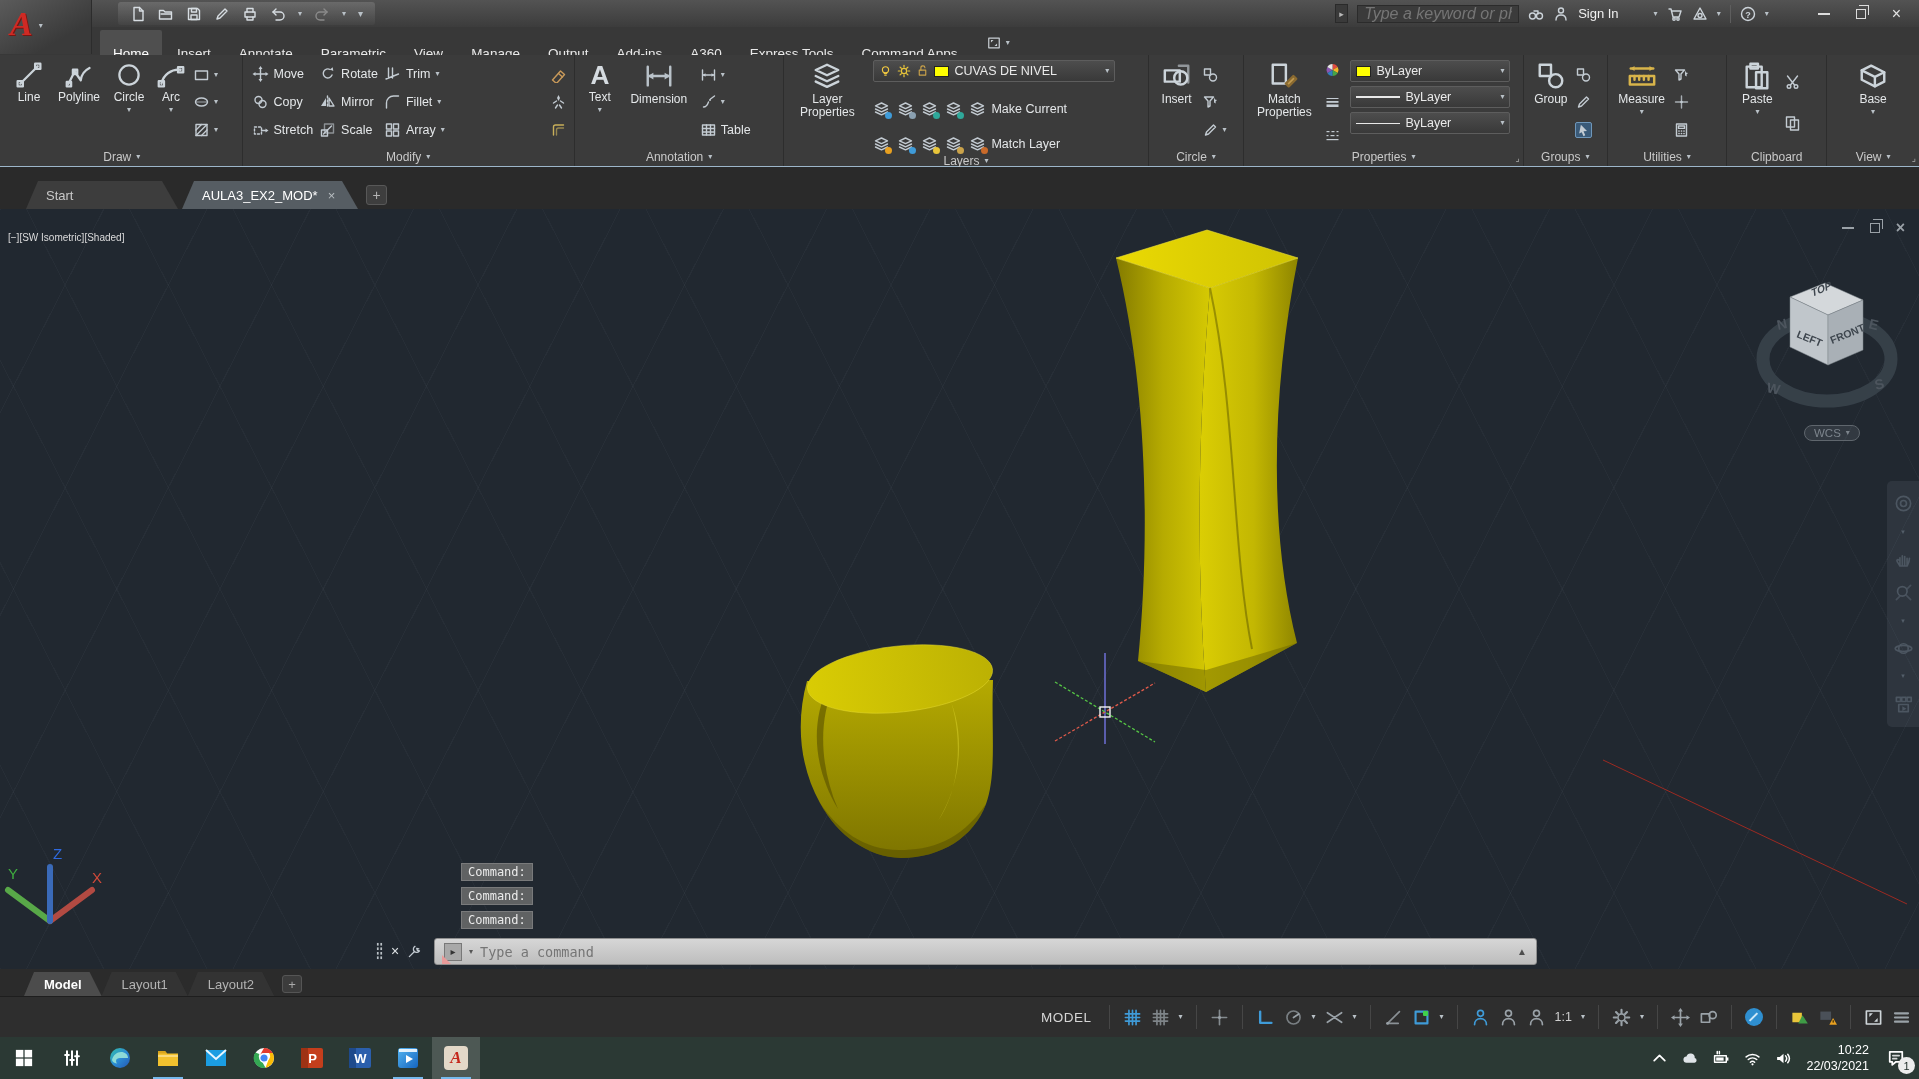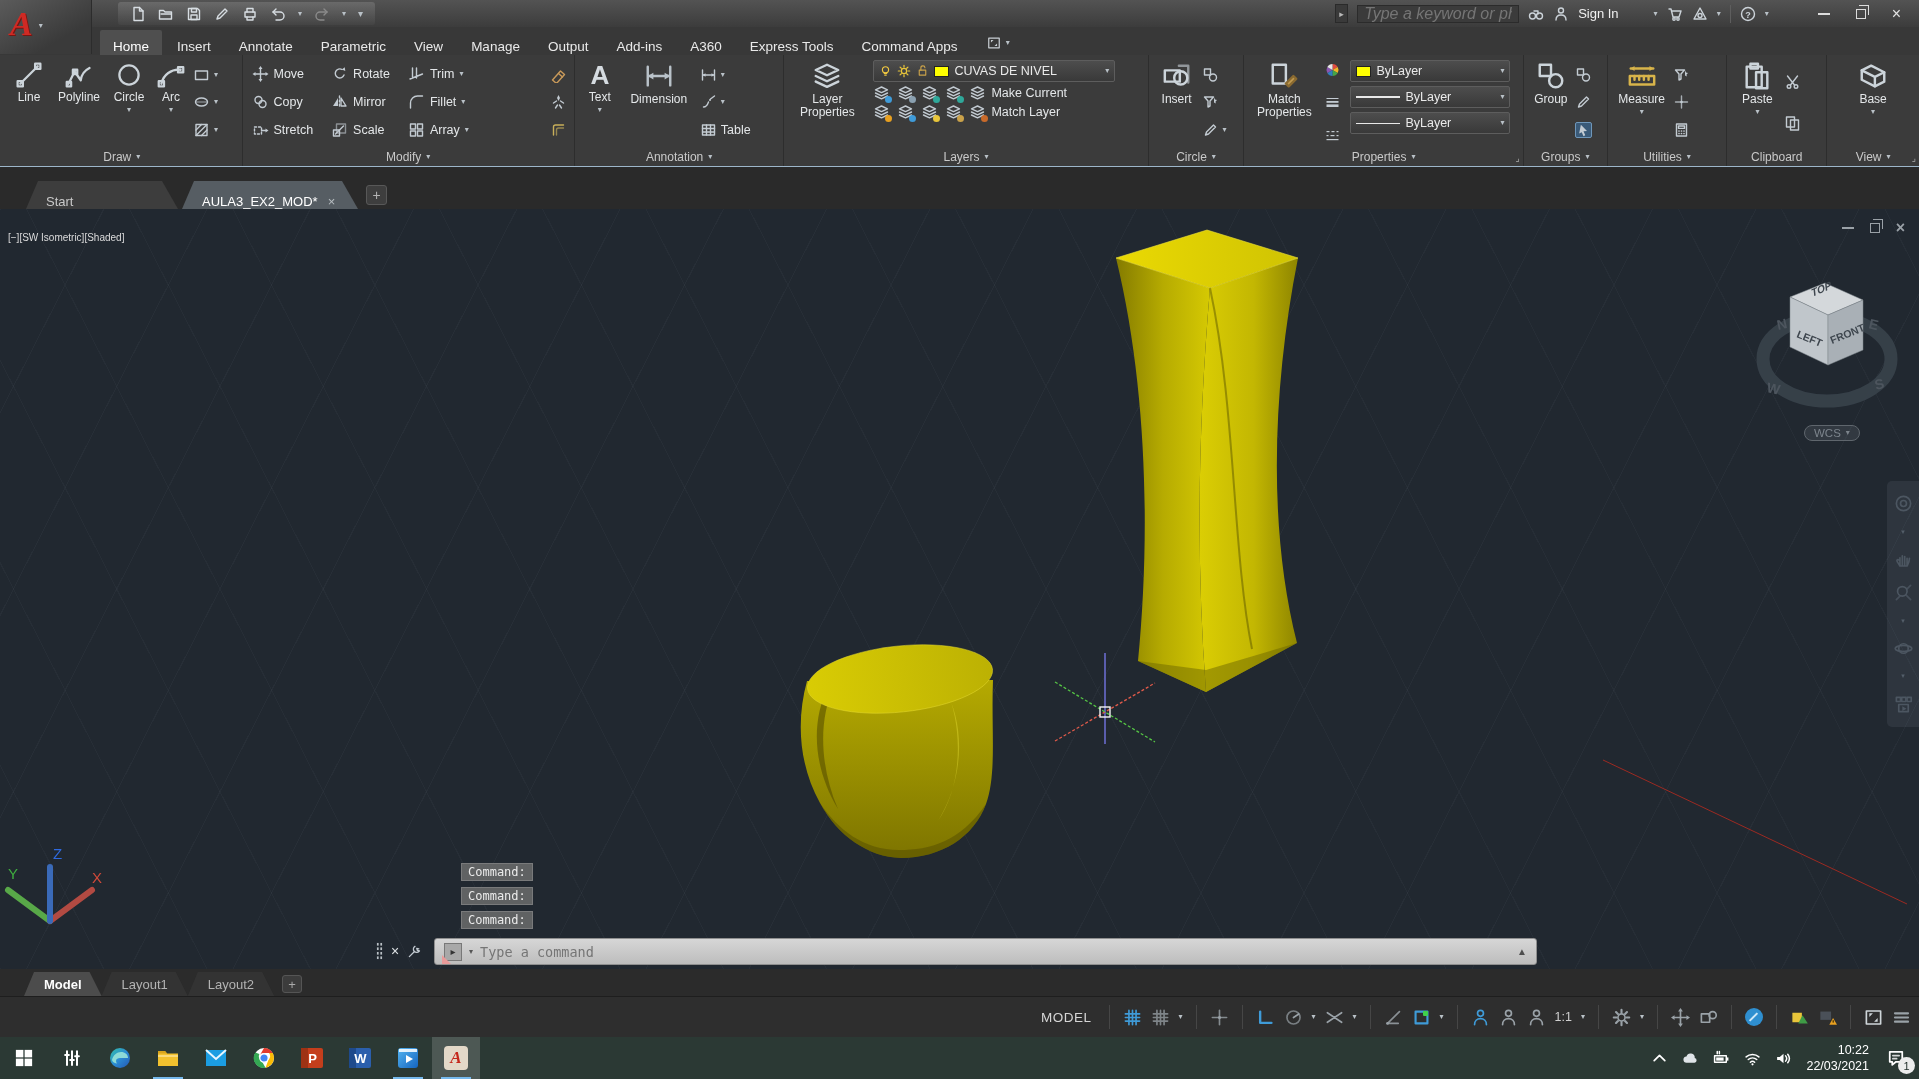--- a/index.html
+++ b/index.html
@@ -23,49 +23,49 @@
   .tb-right .ic{width:16px;height:16px;color:#ccd3d9}
   .signin{font-size:13px;color:#f0f0f0}
   .tbsep{width:1px;height:18px;background:#5e5e5e}
   .winbtns{display:flex;align-items:center;gap:26px;margin-left:40px;padding-right:8px;color:#e8e8e8}
   .wb-min{width:12px;height:2px;background:#dcdcdc}
   .wb-restore{position:relative;width:10px;height:10px;border:1.5px solid #dcdcdc}
   .wb-restore:before{content:"";position:absolute;left:2px;top:-5px;width:9px;height:9px;border:1.5px solid #dcdcdc;border-left:0;border-bottom:0}
   .wb-close{font-size:16px;line-height:14px;color:#e4e4e4}
   
   .ribbontabs{position:absolute;left:0;top:27px;width:100%;height:28px;background:#383838;display:flex;align-items:flex-end;padding-left:100px;gap:2px}
-  .rtab{height:25px;line-height:25px;padding:4px 13px;font-size:13.5px;color:#e9e9e9}
+  .rtab{height:25px;line-height:25px;padding:11px 13px;font-size:13.5px;color:#e9e9e9}
   .rtab.active{background:#4f4f4f;color:#fff;border-radius:2px 2px 0 0}
   .rtab-extra{display:flex;align-items:center;gap:5px;margin-left:14px;margin-bottom:5px;color:#c8ced3}
   .rtab-extra .ic{width:15px;height:15px}
   
   .ribbon{position:absolute;left:0;top:55px;width:100%;height:112px;background:#3b3b3b;border-bottom:1px solid #9db6ca;display:flex}
   .rpanel{position:relative;display:flex;flex-direction:column;border-right:1px solid #2d2d2d}
   .rpanel-content{flex:1;display:flex;padding:3px 5px 0}
   .rpanel-label{height:19px;display:flex;align-items:center;justify-content:center;gap:5px;font-size:12px;color:#c9c9c9}
   .launcher{position:absolute;right:3px;bottom:3px;font-size:9px;color:#b0b0b0}
   .bigbtn{display:flex;flex-direction:column;align-items:center;padding-top:3px;gap:2px;color:#e4e7e9;font-size:12px;text-align:center;line-height:13px}
   .bigbtn .bic{width:30px;height:30px;color:#ccd4da}
   .bic{display:inline-flex}.bic svg{width:100%;height:100%;stroke:currentColor;fill:none;stroke-width:1.3;stroke-linecap:round;stroke-linejoin:round}
   .smallcol{display:flex;flex-direction:column;justify-content:space-around;padding:3px 2px}
   .srow{display:flex;align-items:center;gap:4px;color:#e3e6e8;font-size:12.5px}
   .mini{position:relative;width:17px;height:16px;color:#c3cbd2}
   .mini svg{width:100%;height:100%;stroke:currentColor;fill:none;stroke-width:1.4;stroke-linecap:round;stroke-linejoin:round}
   .mini .dot{position:absolute;right:-2px;bottom:-2px;width:7px;height:7px;border-radius:50%}
-  .modgrid{display:grid;grid-template-columns:auto auto auto;grid-auto-rows:28px;column-gap:18px;align-items:center;padding:2px 4px}
+  .modgrid{display:grid;grid-template-columns:auto auto auto;grid-auto-rows:28px;column-gap:6px;align-items:center;padding:2px 4px}
   .mbtn{display:flex;align-items:center;gap:5px;font-size:12.5px;color:#e4e7e9;white-space:nowrap}
   .combo{height:22px;display:flex;align-items:center;gap:5px;background:linear-gradient(#4d4d4d,#393939);border:1px solid #5d5d5d;border-radius:2px;padding:0 5px;font-size:12.5px;color:#eaeaea;white-space:nowrap}
   .combo .caret{margin-left:auto}
   .swatch-y{width:15px;height:11px;background:#ffff00;border:1px solid #222}
   .lineSample{width:52px;height:2px;background:#e8e8e8}
-  .lay-right{display:flex;flex-direction:column;gap:3px;padding:2px 4px}
+  .lay-right{display:flex;flex-direction:column;gap:19px;padding:2px 4px}
   .lrow{display:flex;align-items:center;gap:7px;font-size:12.5px;color:#e4e7e9}
   
   .filetabs{position:absolute;left:0;top:167px;width:100%;height:42px;background:#2a2a2a}
-  .ftab{position:absolute;bottom:0;height:28px;display:flex;align-items:flex-end;font-size:13px;color:#c9c9c9;padding:0 24px 0 20px;clip-path:polygon(12px 0,calc(100% - 16px) 0,100% 100%,0 100%)}
+  .ftab{position:absolute;bottom:0;height:28px;display:flex;align-items:center;font-size:13px;color:#c9c9c9;padding:0 24px 0 20px;clip-path:polygon(12px 0,calc(100% - 16px) 0,100% 100%,0 100%)}
   .ftab.start{left:26px;width:152px;background:#3d3d3d}
   .ftab.doc{left:182px;width:176px;background:#565d63;color:#fff;gap:10px}
   .ftab .x{font-size:13px;color:#b7bdc1}
   .ftab-plus{position:absolute;bottom:4px;left:366px;width:21px;height:20px;background:#3e3e3e;border:1px solid #585858;border-radius:3px;color:#b5b5b5;font-size:14px;display:flex;align-items:center;justify-content:center}
   
   .canvas{position:absolute;left:0;top:209px;width:1919px;height:760px;background:#212830;background-image:repeating-linear-gradient(117deg,rgba(200,212,232,.035) 0 1px,transparent 1px 92px),repeating-linear-gradient(63deg,rgba(200,212,232,.03) 0 1px,transparent 1px 92px)}
   .vplabel{position:absolute;left:8px;top:23px;font-size:10px;color:#dcdcdc}
   .vpwin{position:absolute;right:14px;top:12px;display:flex;align-items:center;gap:16px;color:#9aa1a7}
   .vpwin .wb-min{background:#9aa1a7}
   .vpwin .wb-restore,.vpwin .wb-restore:before{border-color:#9aa1a7}

